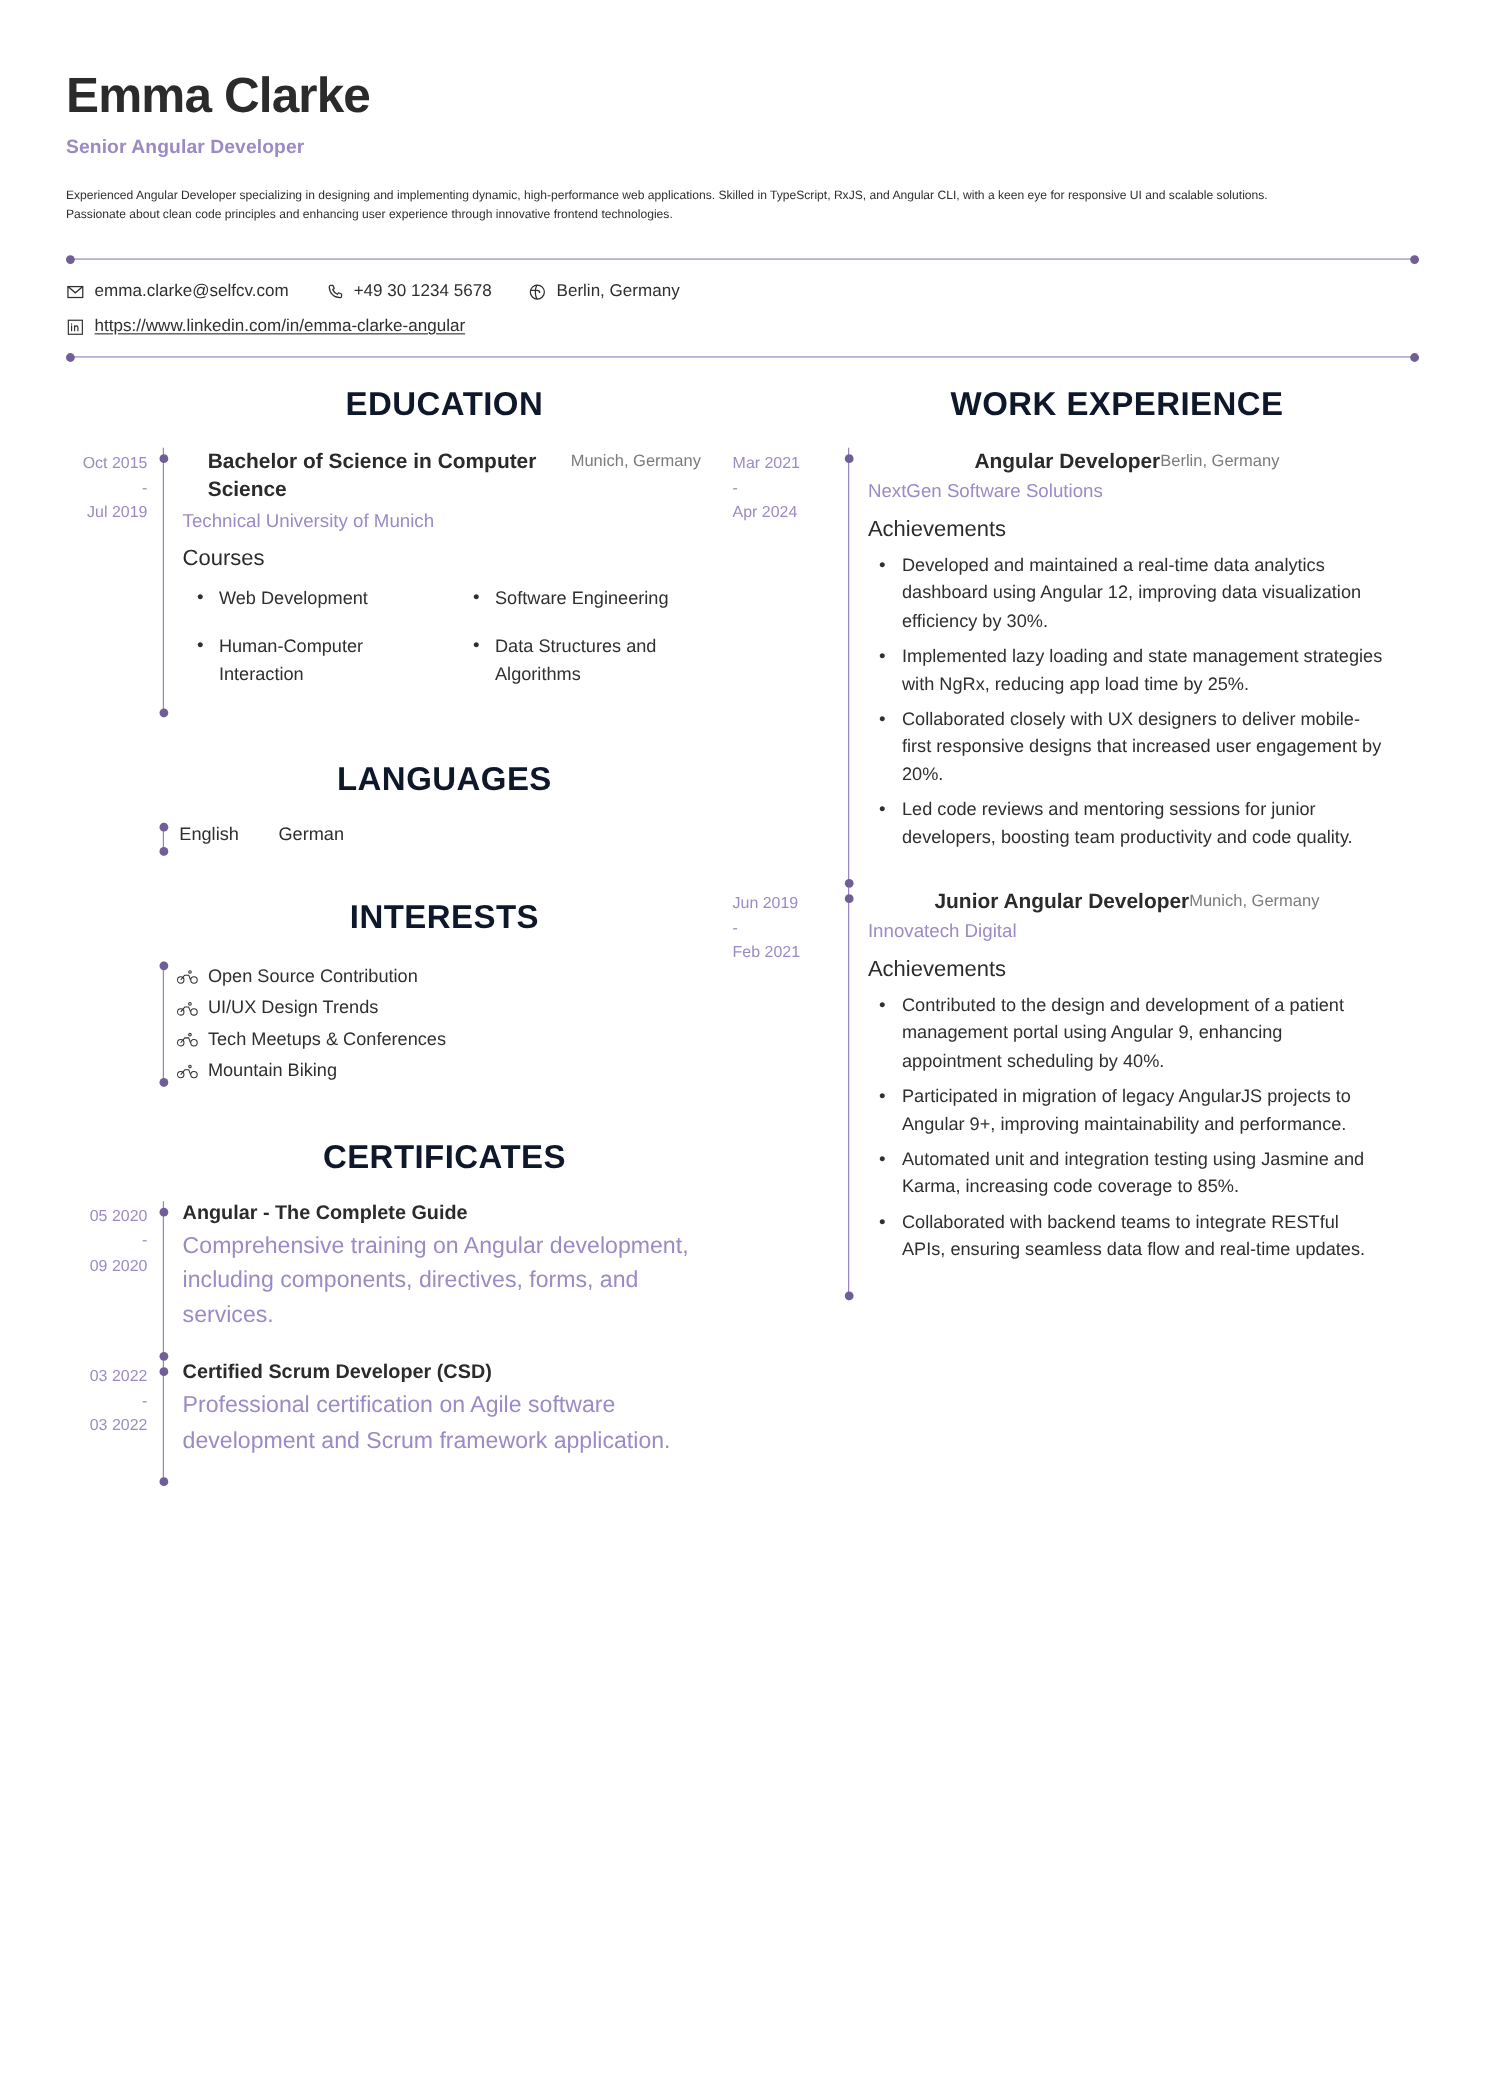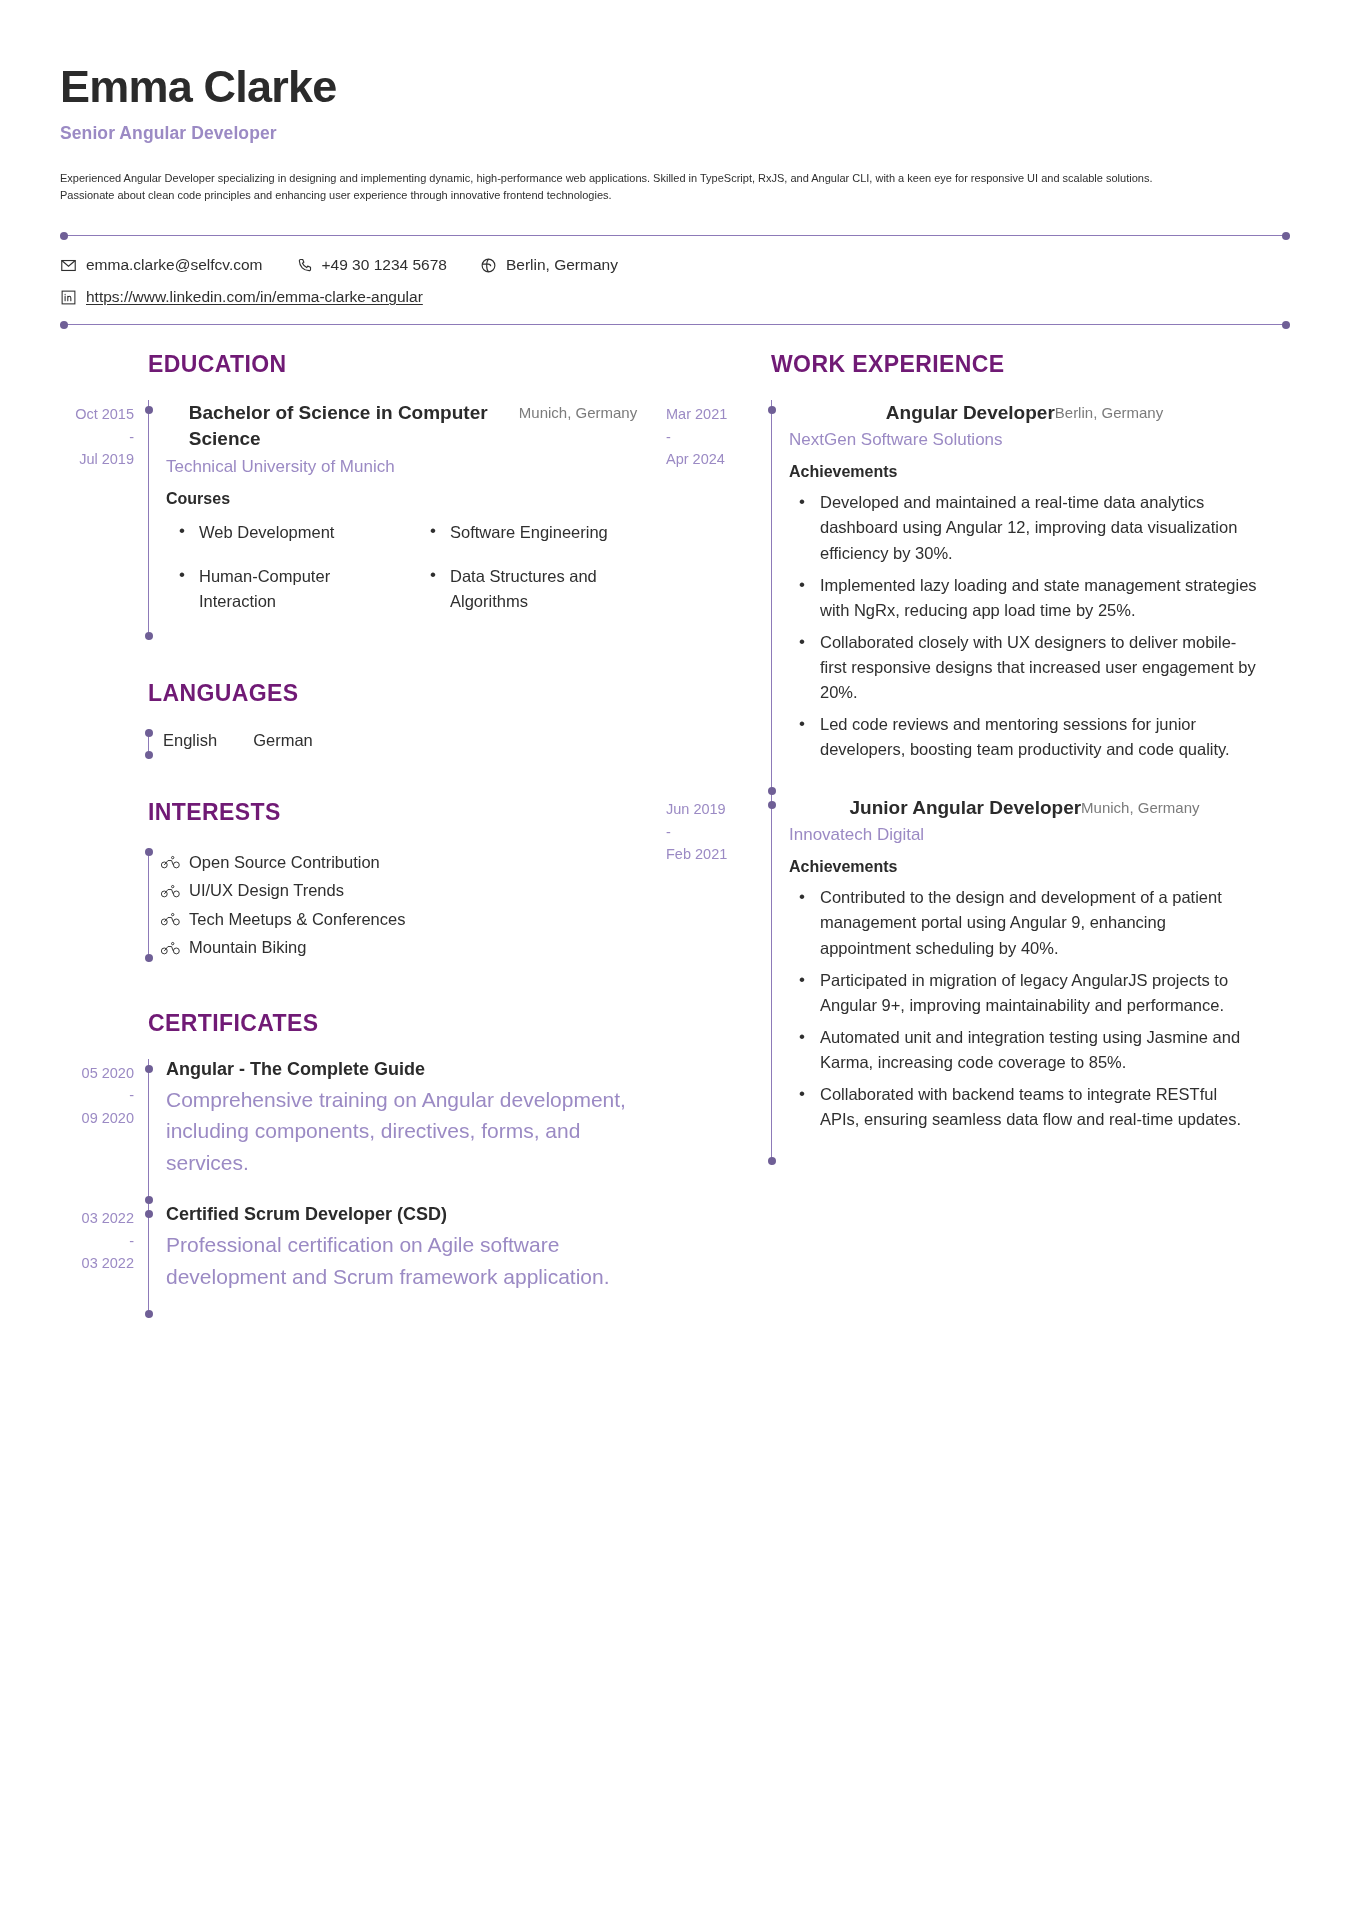--- a/index.html
+++ b/index.html
@@ -39,22 +39,22 @@
   .citem { display: flex; align-items: center; gap: 9px; font-size: 15.5px; color: #2f2f2f; }
   .citem svg { display: block; flex: none; }
   .citem a, .clink { color: #2f2f2f; text-decoration: underline; text-underline-offset: 2px; }
 
   
   .columns { display: flex; gap: 0; margin-top: 26px; }
   .col-left { width: 600px; }
   .col-right { width: 600px; padding-left: 6px; }
 
   .sec-title {
-    font-size: 23px; font-weight: 800; color: #701a75;
-    letter-spacing: 0.4px; margin-left: 88px; margin-bottom: 22px;
+    font-size: 30px; font-weight: 800; color: #0f172a;
+    letter-spacing: 0.4px; margin-left: 88px; margin-bottom: 22px; text-align: center;
   }
   .sec-title.right { margin-left: 105px; }
   .section + .section { margin-top: 40px; }
 
   
   .entry { display: flex; align-items: stretch; }
   .dates {
     width: 88px; flex: none; padding-right: 14px; text-align: right;
     font-size: 14.5px; color: #9b8ac4; line-height: 1.55; padding-top: 3px;
   }
@@ -63,21 +63,21 @@
   .rail { position: relative; width: 1px; flex: none; background: #8d7ab8; margin-right: 17px; }
   .rail .dot { position: absolute; left: -3.5px; width: 8px; height: 8px; border-radius: 50%; background: #6f5f96; }
   .rail .dot.top { top: 6px; }
   .rail .dot.bottom { bottom: 0; }
   .body { flex: 1; padding-bottom: 26px; }
 
   .e-head { display: flex; align-items: flex-start; justify-content: center; }
   .e-title { font-size: 19px; font-weight: 800; color: #2b2b2b; line-height: 1.38; max-width: 330px; }
   .e-place { font-size: 15px; color: #7b7b7b; white-space: nowrap; padding-top: 4px; }
   .e-org { margin-top: 4px; font-size: 17px; color: #9b8ac4; font-weight: 400; }
-  .sub-head { margin-top: 13px; font-size: 16px; font-weight: 700; color: #2b2b2b; }
+  .sub-head { margin-top: 13px; font-size: 20px; font-weight: 400; color: #2b2b2b; }
 
   ul.bullets { list-style: none; margin-top: 9px; }
   ul.bullets li {
     position: relative; padding-left: 31px; margin-bottom: 7px;
     font-size: 16.5px; line-height: 1.52; color: #2f2f2f;
   }
   ul.bullets li::before {
     content: "•"; position: absolute; left: 10px; top: -1px; font-size: 17px; color: #2f2f2f;
   }
 

